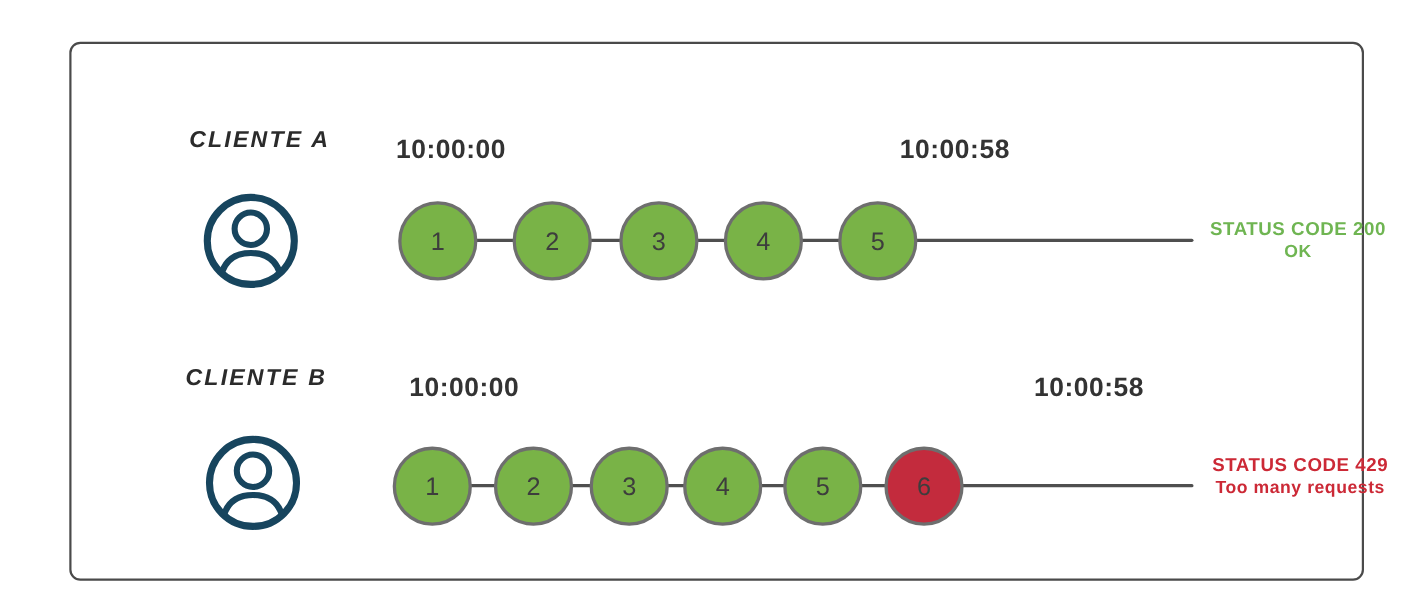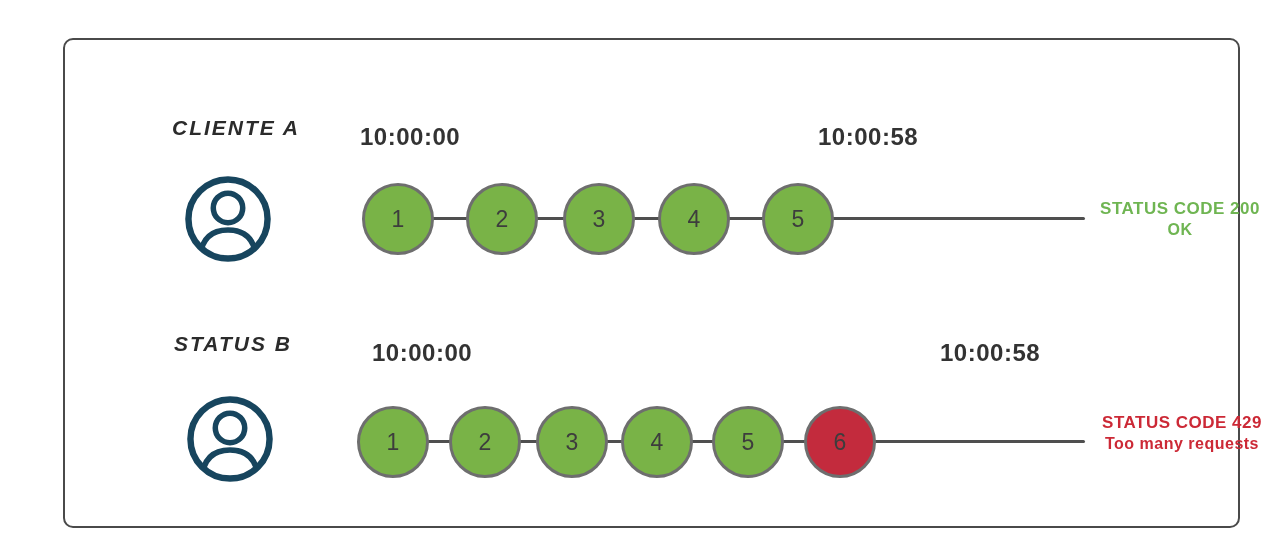--- a/index.html
+++ b/index.html
@@ -140,21 +140,21 @@
         <span>5</span>
       </div>
 
       <div class="status status-a">
         <div class="l1">STATUS CODE 200</div>
         <div class="l2">OK</div>
       </div>
     </div>
 
     <div class="row-b">
-      <div class="client-label client-b-label">STATUS B</div>
+      <div class="client-label client-b-label">CLIENTE B</div>
 
       <svg class="avatar avatar-b" viewBox="0 0 100 100">
         <defs>
             <clipPath id="avclipB">
               <circle cx="50" cy="50" r="43"></circle>
             </clipPath>
           </defs>
         <circle cx="50" cy="50" r="43" fill="none" stroke="#17455e" stroke-width="7"></circle>
         <g clip-path="url(#avclipB)">
           <circle cx="50" cy="38" r="16" fill="none" stroke="#17455e" stroke-width="6"></circle>

